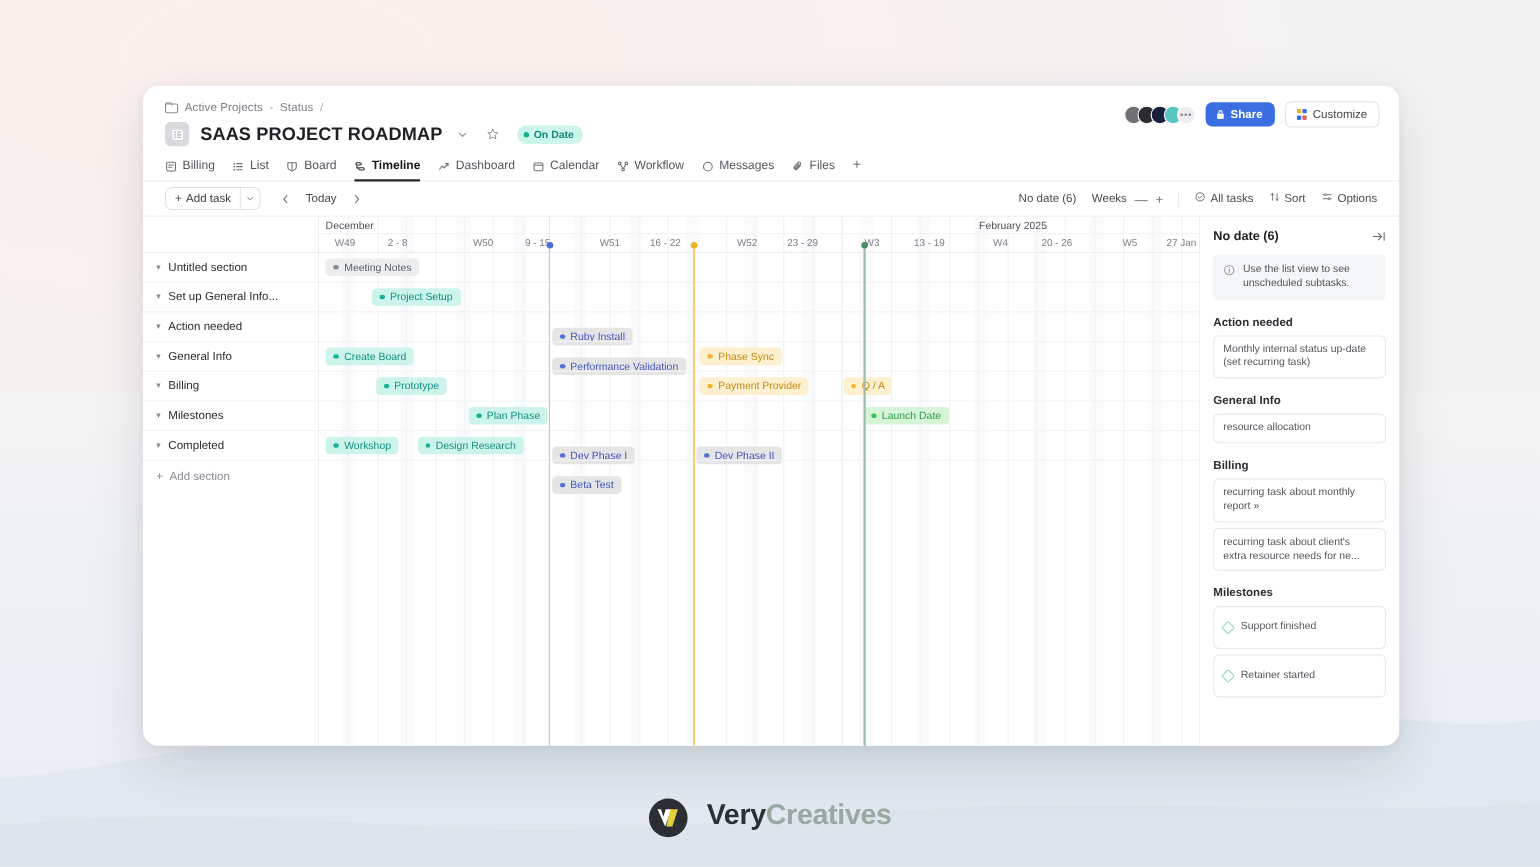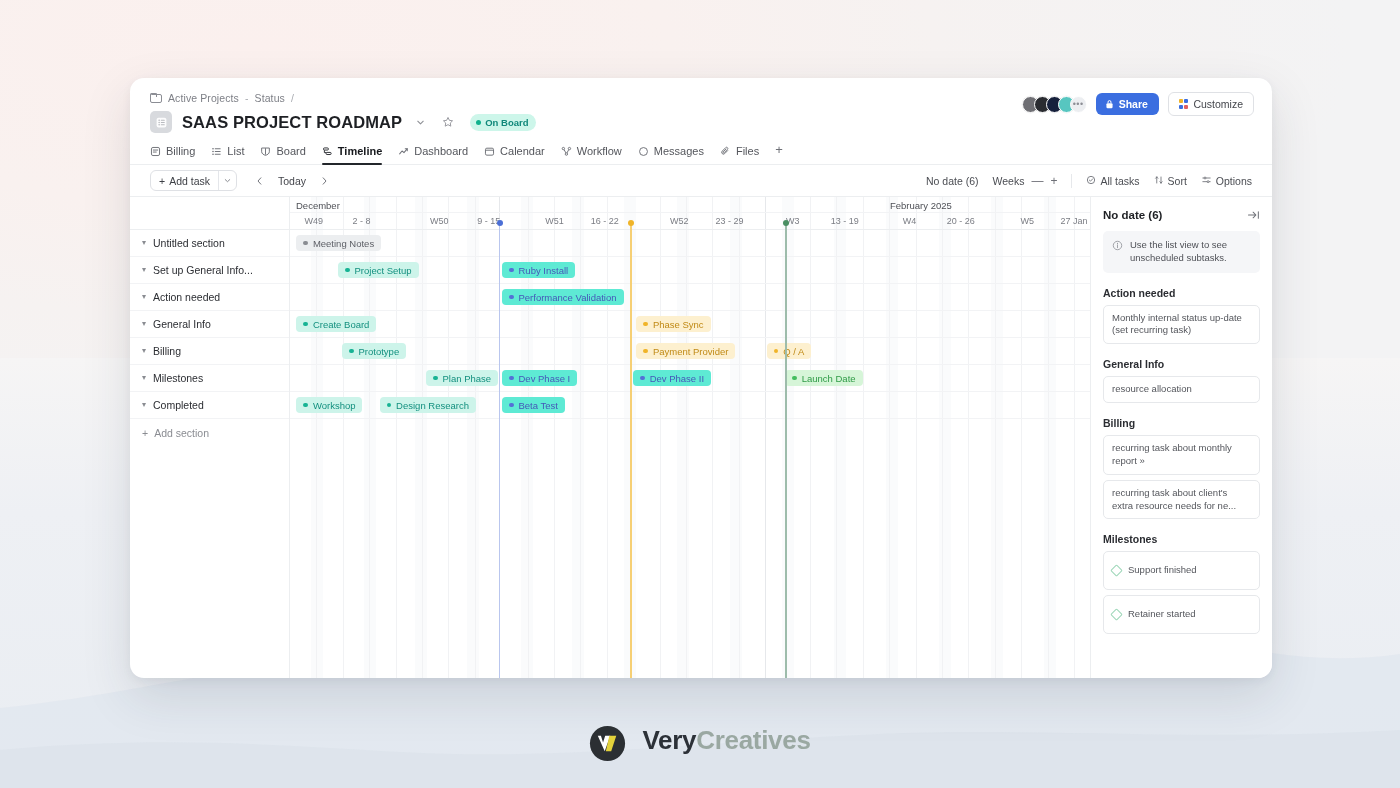--- a/index.html
+++ b/index.html
@@ -211,21 +211,21 @@
     position: absolute; height: 16px; top: 5px;
     border-radius: 4px; display: inline-flex; align-items: center; gap: 5px;
     padding: 0 7px; font-size: 9.5px; font-weight: 500; white-space: nowrap;
     cursor: pointer;
   }
   .bar .bdot { width: 4.5px; height: 4.5px; border-radius: 50%; flex: 0 0 auto; }
   .bar.grey { background: #eceef0; color: #5d5f66; }
   .bar.grey .bdot { background: #8a8c92; }
   .bar.teal { background: #cdf4ea; color: #13907f; }
   .bar.teal .bdot { background: #17b394; }
-  .bar.blue { background: #5eead4; color: #4558b8; }
+  .bar.blue { background: #e5e5e5; color: #4558b8; margin-top: 36px; }
   .bar.blue .bdot { background: #5470d6; }
   .bar.amber { background: #fdf0cf; color: #c08a16; }
   .bar.amber .bdot { background: #f0b429; }
   .bar.green { background: #d6f5d8; color: #2f9b46; }
   .bar.green .bdot { background: #43bd5e; }
 
   
   .marker { position: absolute; top: 0; bottom: 0; width: 1.5px; }
   .marker .head {
     position: absolute; top: -4px; left: 50%; transform: translateX(-50%);
@@ -311,21 +311,21 @@
             <path d="M3 4.6 6 7.6 9 4.6" stroke="#8e9096" stroke-width="1.2" stroke-linecap="round" stroke-linejoin="round"></path>
           </svg>
       </span>
       <span class="star-btn">
         <svg width="12" height="12" viewBox="0 0 14 14" fill="none">
             <path d="M7 1.7 8.62 5.05l3.68.53-2.66 2.6.63 3.66L7 10.11l-3.27 1.73.63-3.66-2.66-2.6 3.68-.53L7 1.7Z" stroke="#8e9096" stroke-width="1.05" stroke-linejoin="round"></path>
           </svg>
       </span>
       <span class="status-pill">
         <span class="status-dot"></span>
-        <span>On Board</span>
+        <span>On Date</span>
       </span>
     </div>
 
     <div class="hdr-right">
       <div class="avatars">
         <span class="av" style="background:#6f6f74"></span>
         <span class="av" style="background:#2a2c31"></span>
         <span class="av" style="background:#16203b"></span>
         <span class="av" style="background:#57c6c0"></span>
         <span class="av-more">•••</span>

